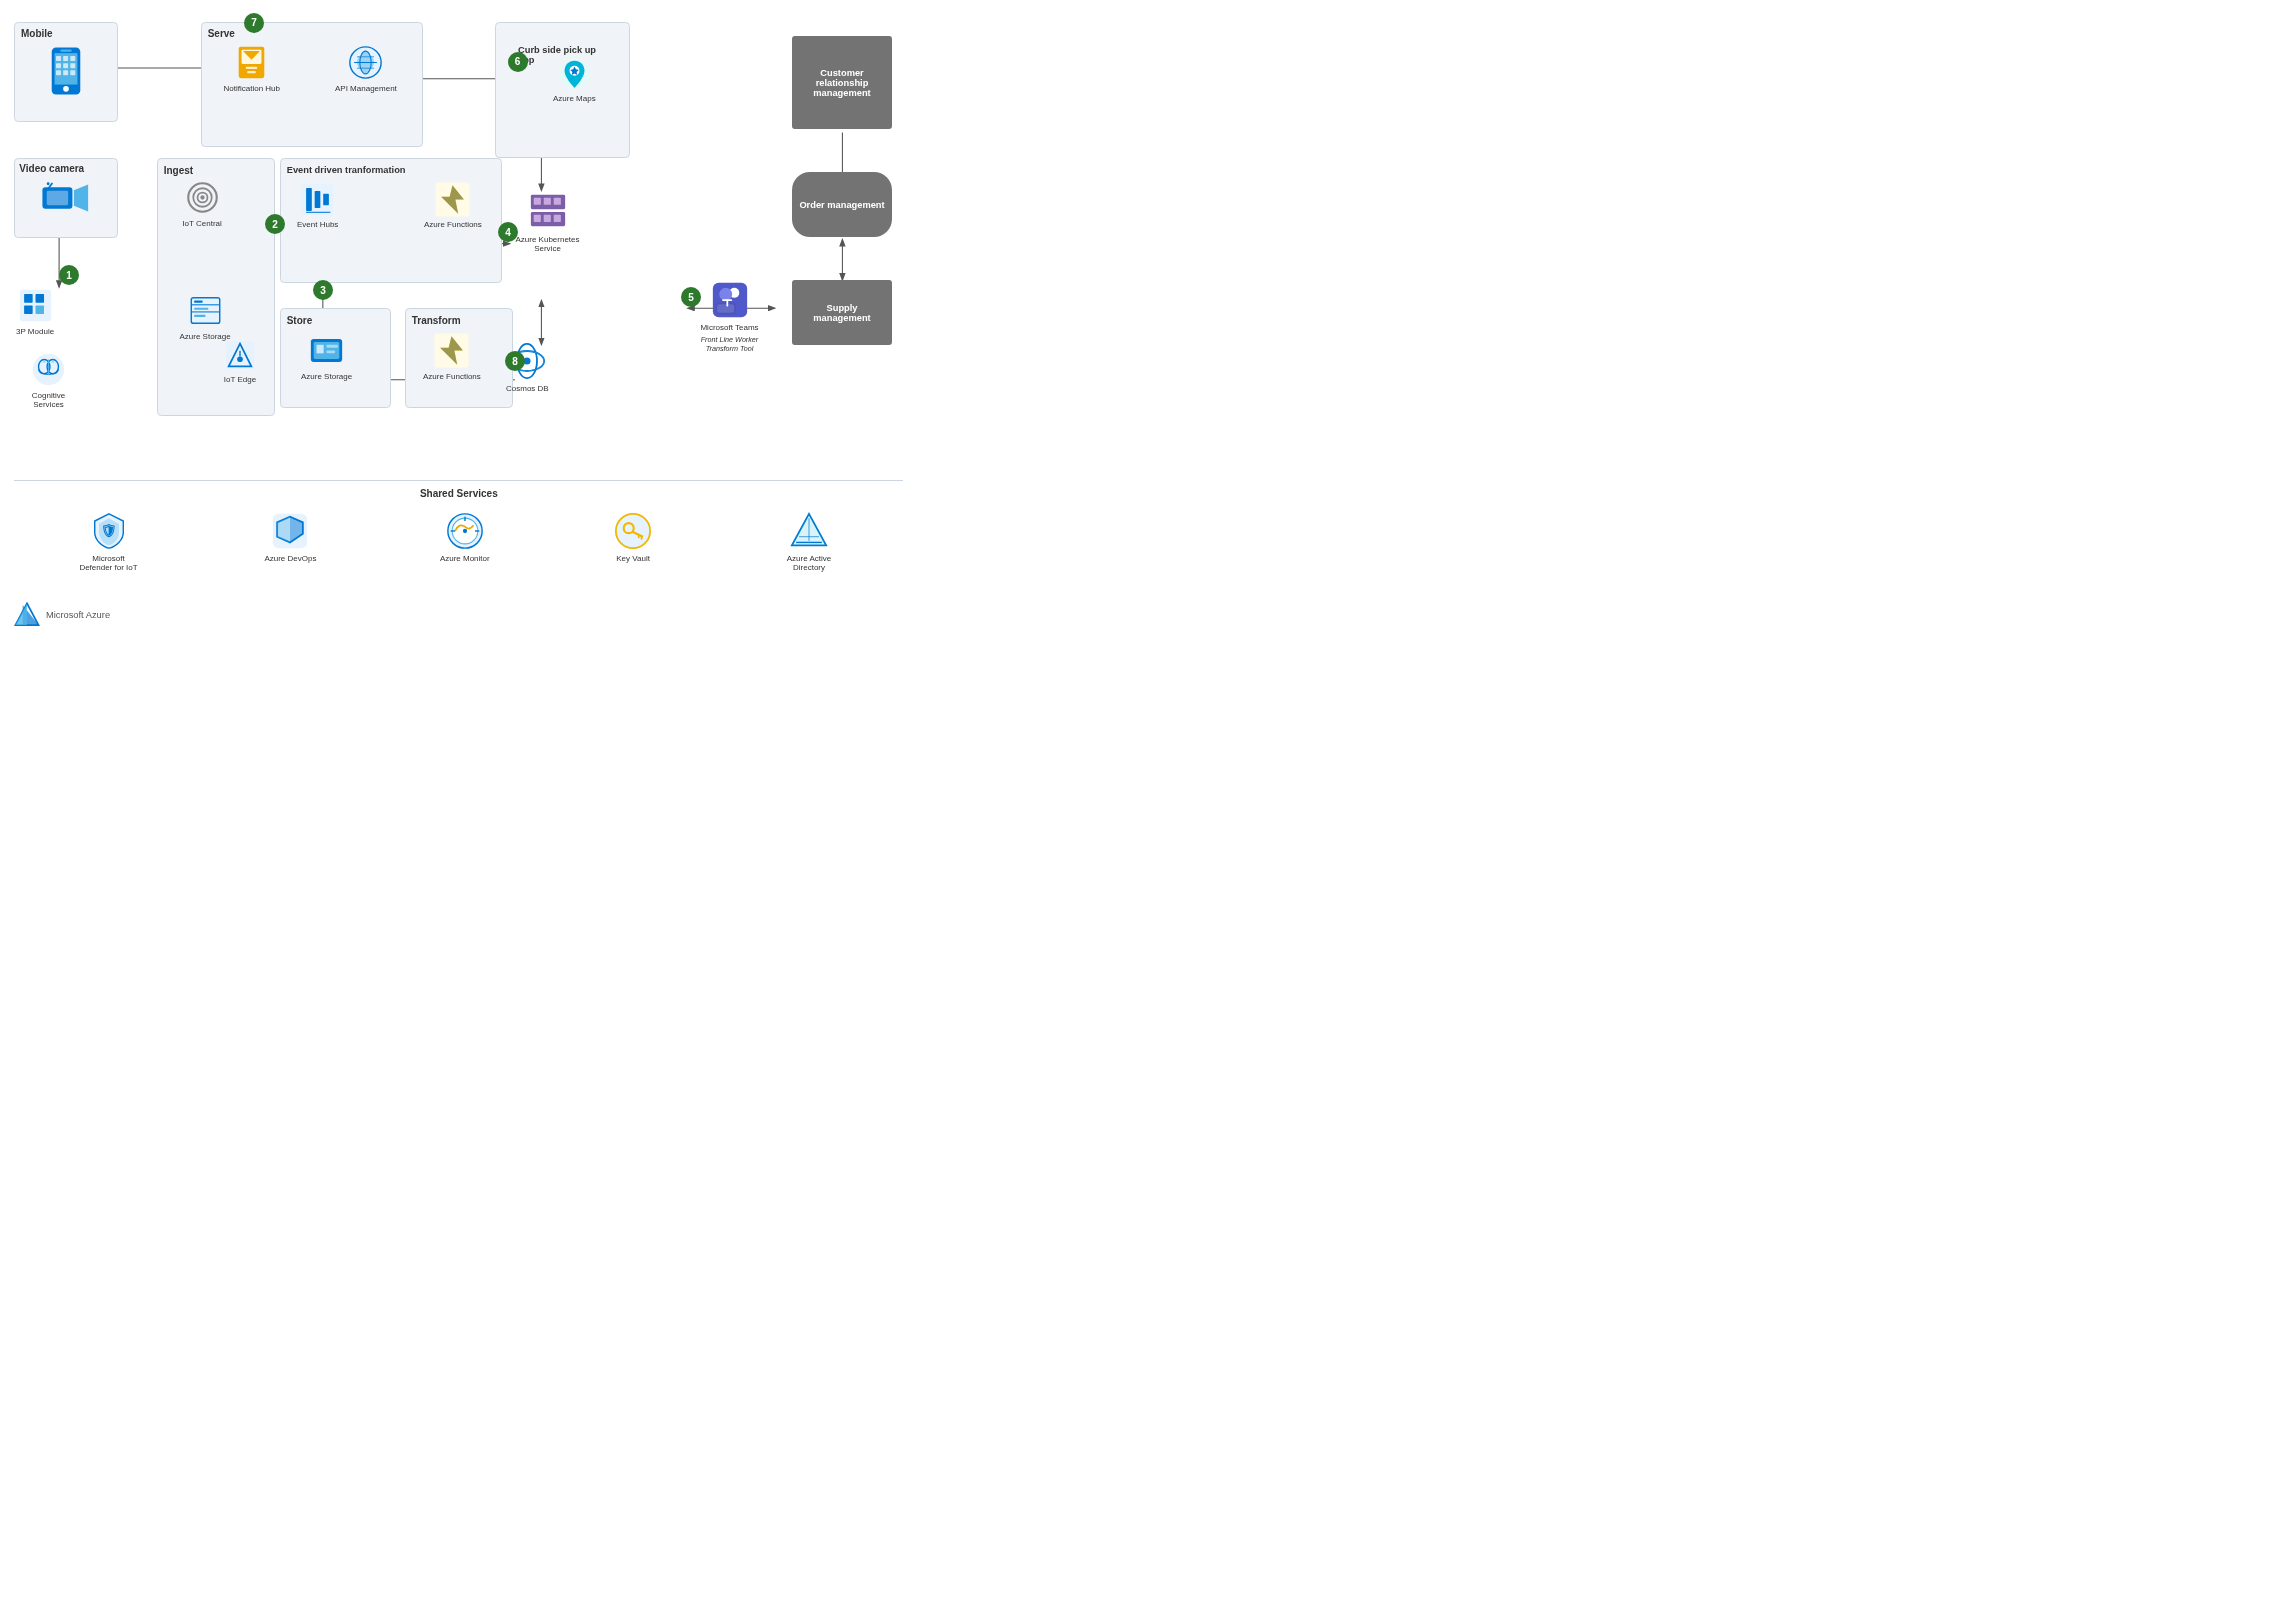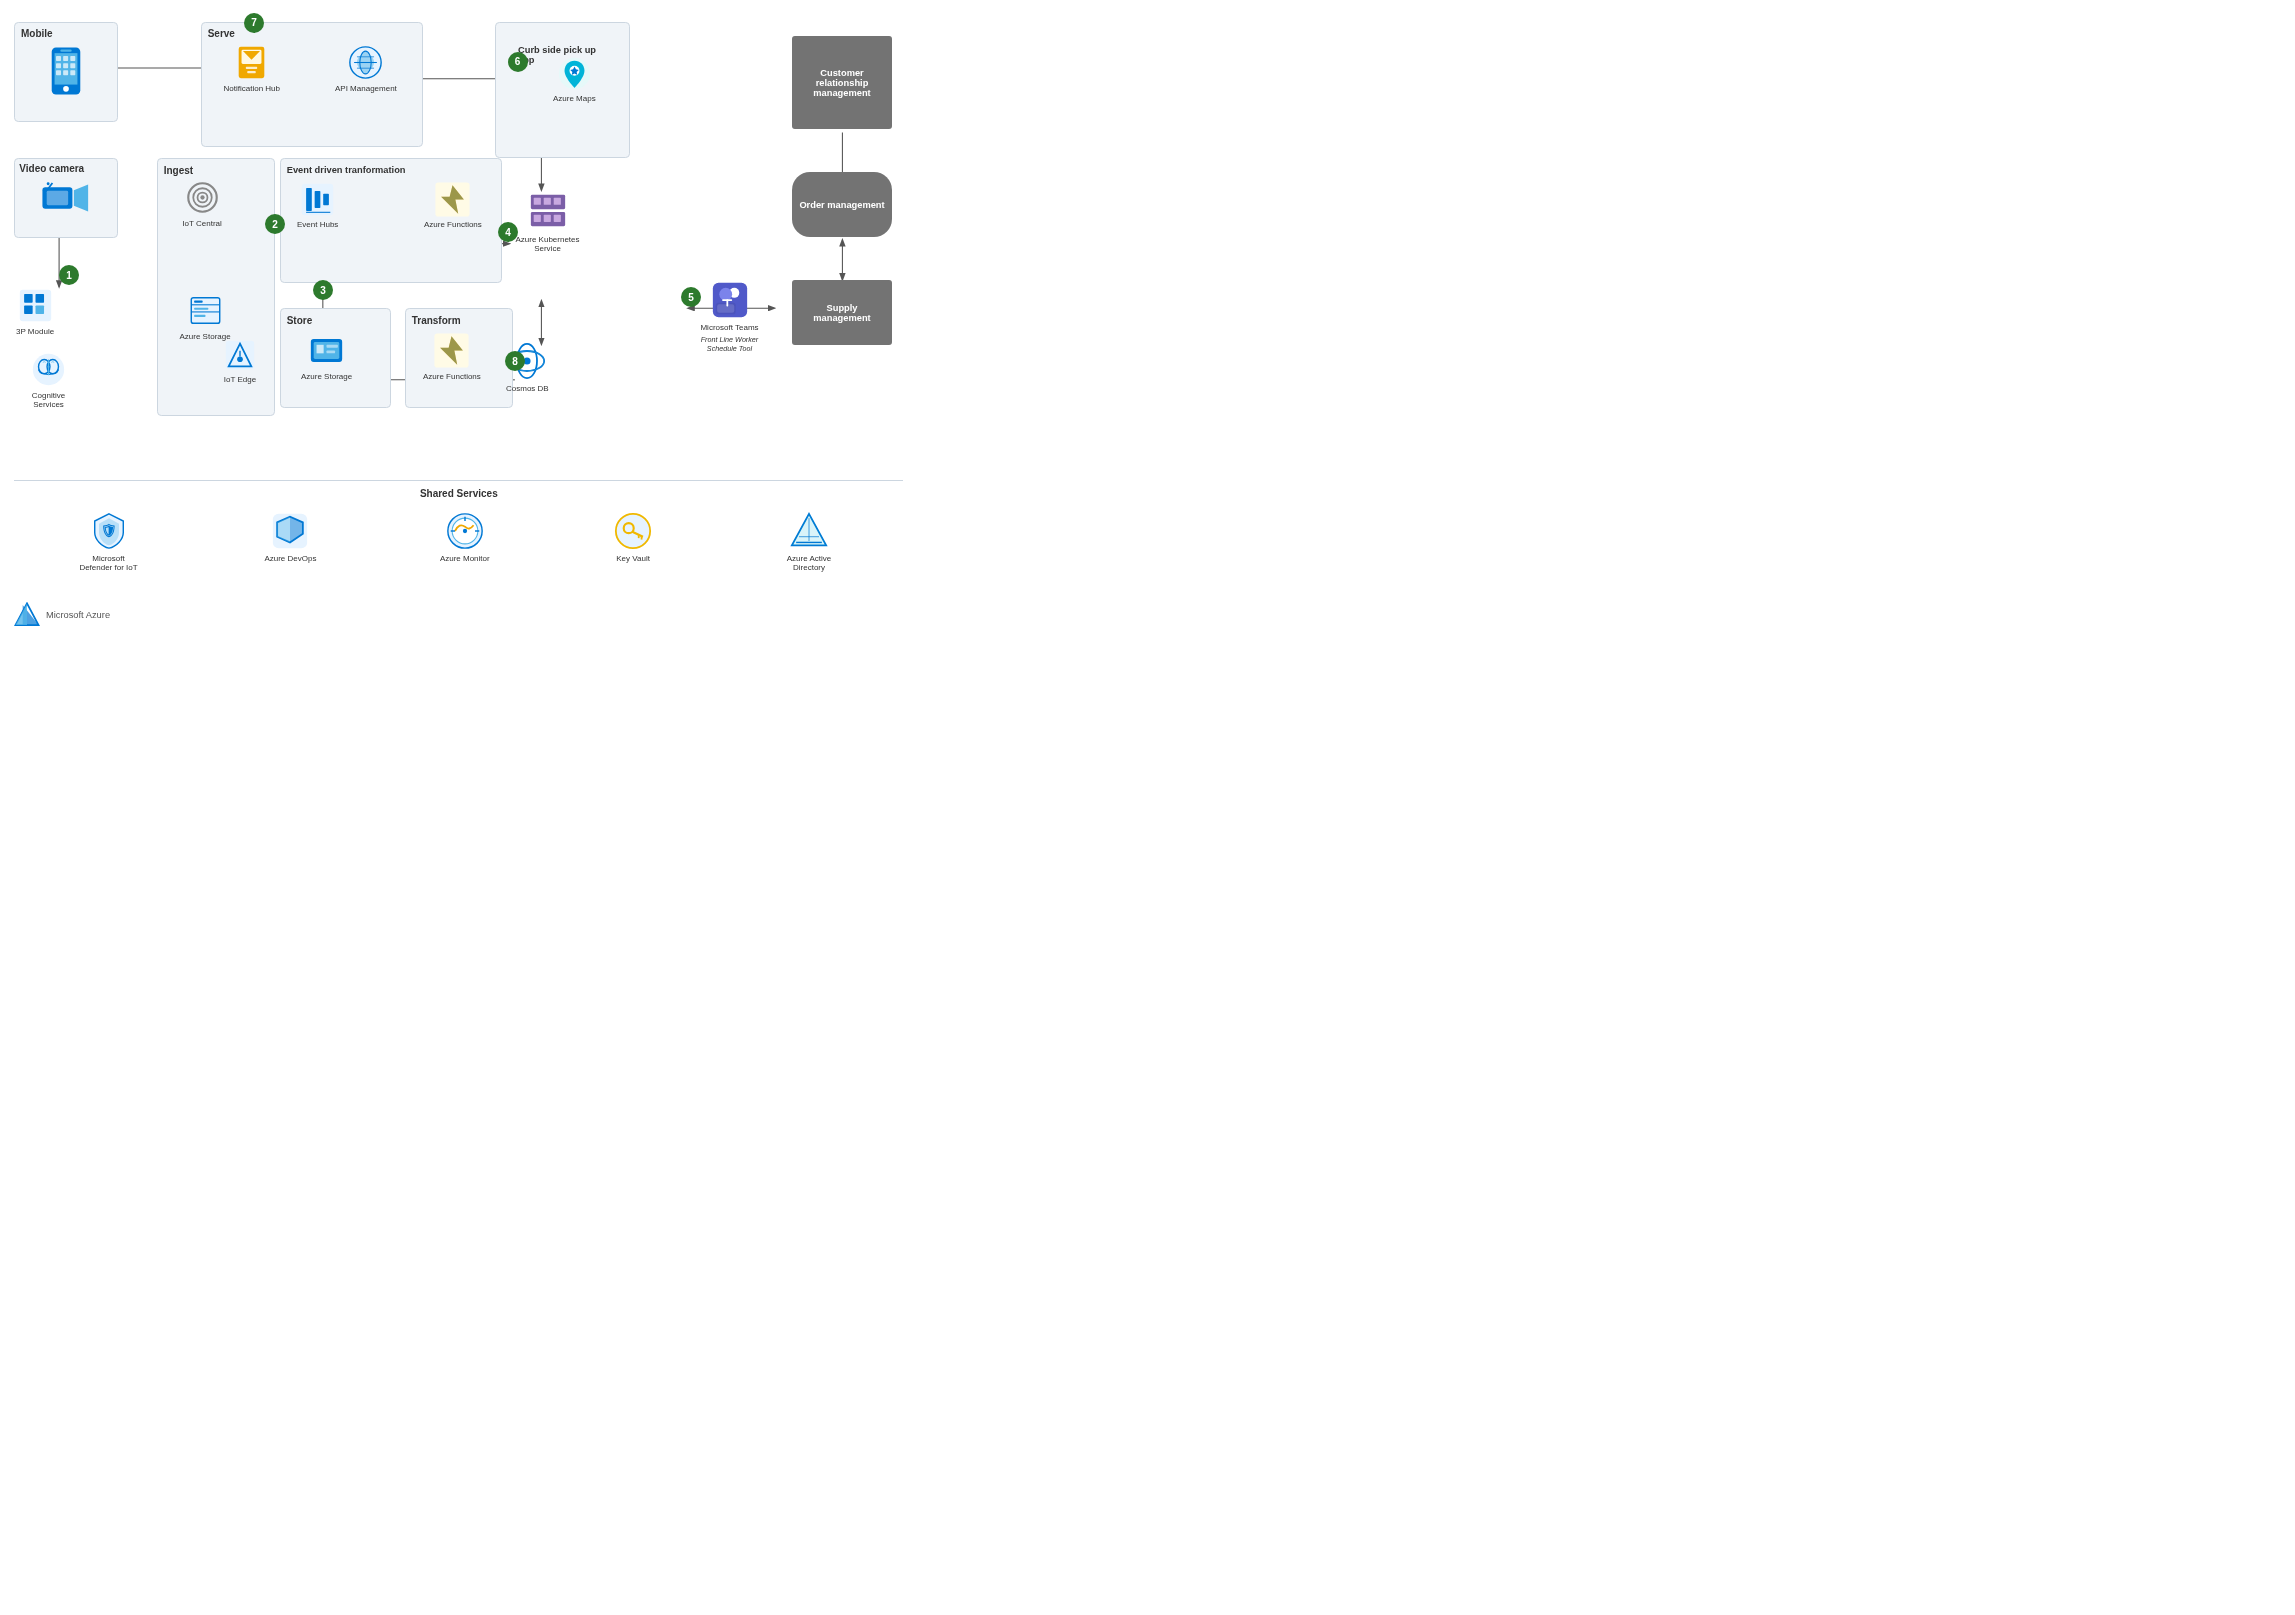--- a/index.html
+++ b/index.html
@@ -377,21 +377,21 @@
       <rect x="4" y="4" width="48" height="48" rx="8" fill="#5059c9"></rect>
       <circle cx="34" cy="18" r="7" fill="#fff"></circle>
       <circle cx="22" cy="20" r="9" fill="#7b83eb"></circle>
       <rect x="8" y="32" width="28" height="16" rx="4" fill="#4b53bc"></rect>
       <rect x="10" y="34" width="24" height="12" rx="3" fill="#fff" opacity="0.15"></rect>
 
       <rect x="17" y="27" width="14" height="2.5" rx="1" fill="#fff"></rect>
       <rect x="23" y="27" width="2.5" height="10" rx="1" fill="#fff"></rect>
     </svg>
     <div class="label">Microsoft Teams</div>
-    <div class="label label-italic">Front Line Worker Schedule Tool</div>
+    <div class="label label-italic">Front Line Worker Transform Tool</div>
   </div>
 
   <div style="position:absolute; left:14.3px; top:480px; width:889px; border-top:0.7px solid #ccd6e0; padding-top:7.2px;">
     <div style="text-align:center; font-weight:700; font-size:10px; margin-bottom:11.5px;">Shared Services</div>
     <div style="display:flex; justify-content:space-around; align-items:flex-start;">
 
       <div class="icon-item" style="position:relative; left:auto; top:auto;">
         <svg width="40" height="40" viewBox="0 0 56 56" style="font-size:12px">
           <path d="M28 4 L48 14 L48 30 C48 40 38 50 28 52 C18 50 8 40 8 30 L8 14 Z" fill="#e6f3ff" stroke="#0078d4" stroke-width="2"></path>
           <path d="M28 10 L42 18 L42 30 C42 38 36 46 28 48 C20 46 14 38 14 30 L14 18 Z" fill="#50b4e8" opacity="0.3"></path>

